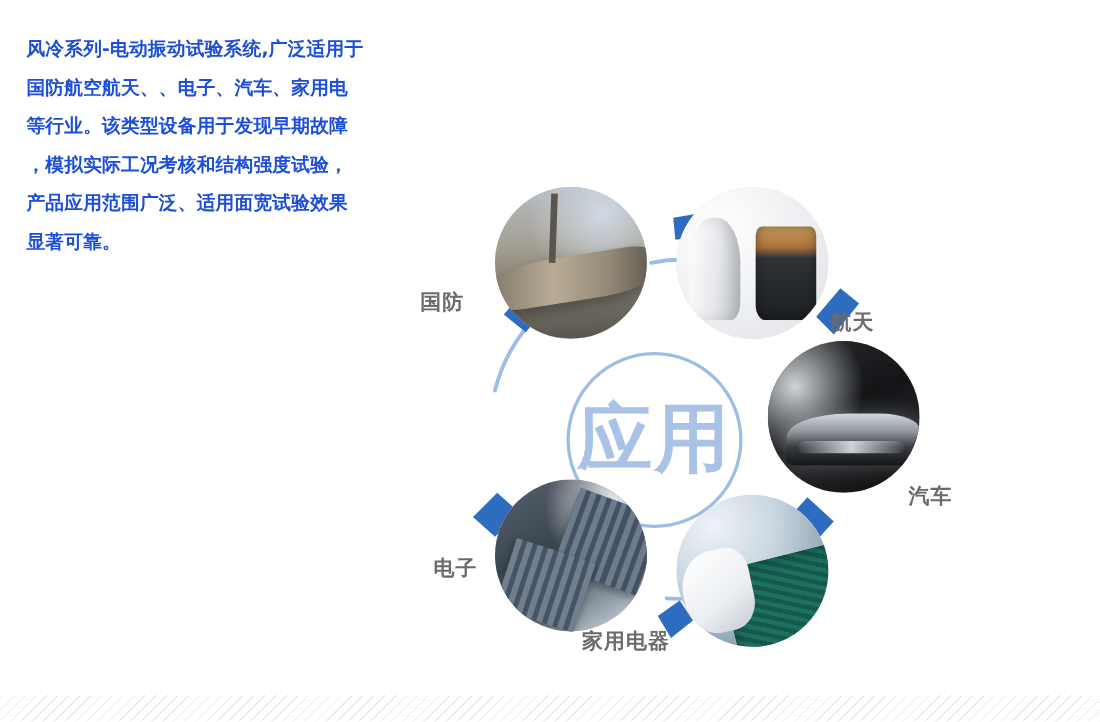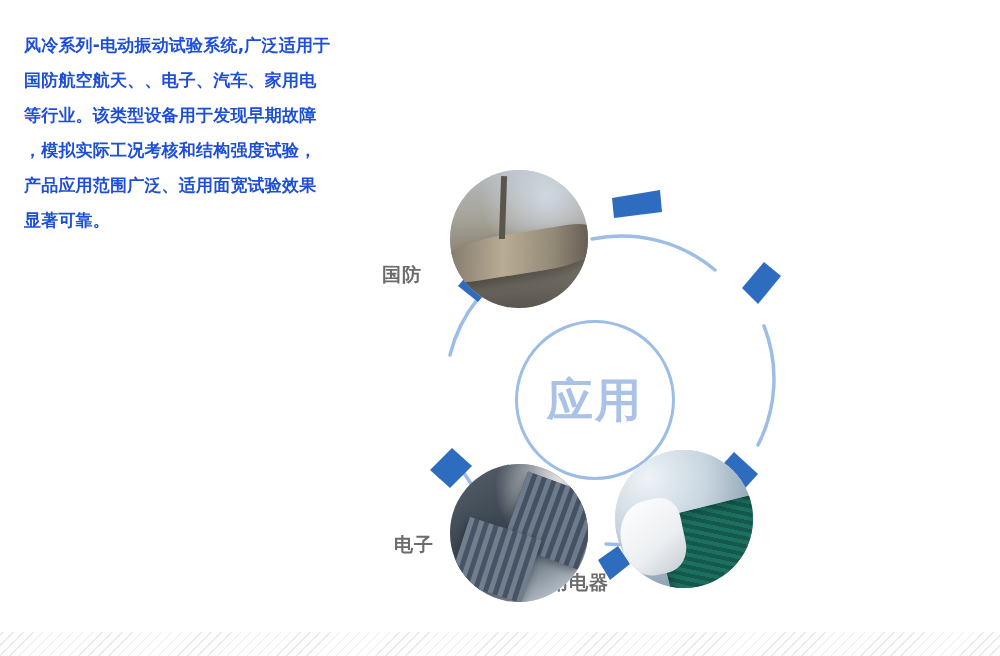--- a/index.html
+++ b/index.html
@@ -55,21 +55,21 @@
     border-radius: 50%;
     border: 3px solid #9cbde5;
     box-sizing: border-box;
     display: flex;
     align-items: center;
     justify-content: center;
     background: #ffffff;
     z-index: 3;
   }
   .hub-label {
-    font-size: 46px;
+    font-size: 68px;
     font-weight: bold;
     color: #a9c2e6;
     letter-spacing: 2px;
     line-height: 1;
   }
 
   
   .node {
     position: absolute;
     width: 138px;
@@ -99,21 +99,21 @@
     white-space: nowrap;
     letter-spacing: 1px;
     z-index: 6;
   }
 
   
   .n-defense   { left: 120px; top:  30px; }
   .n-aerospace { left: 285px; top:  30px; }
   .n-auto      { left: 368px; top: 170px; }
   .n-appliance { left: 285px; top: 310px; }
-  .n-electron  { left: 120px; top: 324px; }
+  .n-electron  { left: 120px; top: 296px; }
   .n-aviation  { left:  38px; top: 170px; }
 
   
   .n-defense   .nlabel { left: -68px; top: 92px; text-align: right; }
   .n-aerospace .nlabel { left: 140px; top: 110px; }
   .n-auto      .nlabel { left: 128px; top: 128px; }
   .n-appliance .nlabel { left: -86px; top: 120px; }
   .n-electron  .nlabel { left: -56px; top: 68px; }
   .n-aviation  .nlabel { left: -20px; top: 140px; }
 
@@ -316,21 +316,33 @@
     <span class="hub-label">应用</span>
   </div>
 
   <div class="node n-defense">
     <div class="bubble">
       <div class="art art-defense"></div>
     </div>
     <span class="nlabel">国防</span>
   </div>
 
-
+  <div class="node n-aerospace">
+    <div class="bubble">
+      <div class="art art-aerospace"></div>
+    </div>
+    <span class="nlabel">航天</span>
+  </div>
+
+  <div class="node n-auto">
+    <div class="bubble">
+      <div class="art art-auto"></div>
+    </div>
+    <span class="nlabel">汽车</span>
+  </div>
 
   <div class="node n-appliance">
     <div class="bubble">
       <div class="art art-appliance"></div>
     </div>
     <span class="nlabel">家用电器</span>
   </div>
 
   <div class="node n-electron">
     <div class="bubble">

